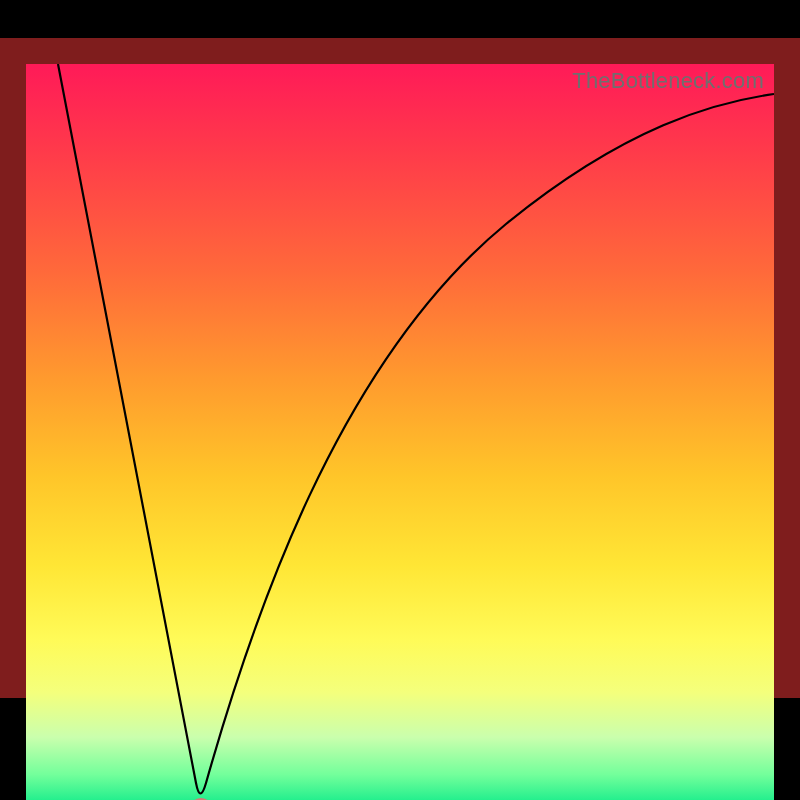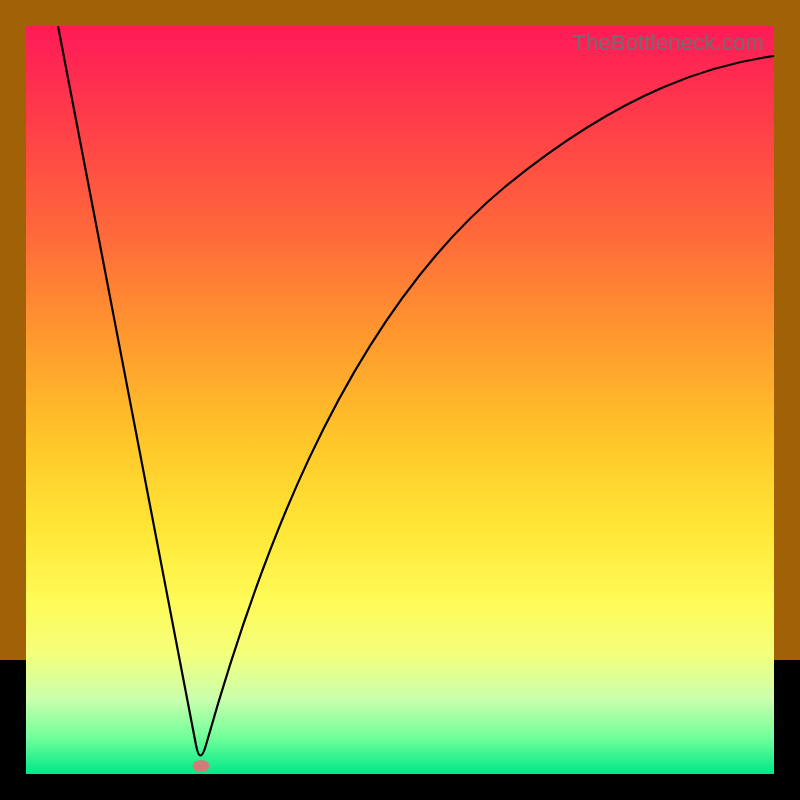--- a/index.html
+++ b/index.html
@@ -8,21 +8,22 @@
     width: 800px;
     height: 800px;
     overflow: hidden;
     background: #000;
     font-family: Arial, Helvetica, sans-serif;
   }
   .frame {
     position: relative;
     width: 800px;
     height: 660px;
-    background: #a16207;
+    background: #7f1d1d;
+    margin-top: 38px;
   }
   .plot-area {
     position: absolute;
     left: 26px;
     top: 26px;
     width: 748px;
     height: 748px;
     background: linear-gradient(
       to bottom,
       #ff1a58 0%,

